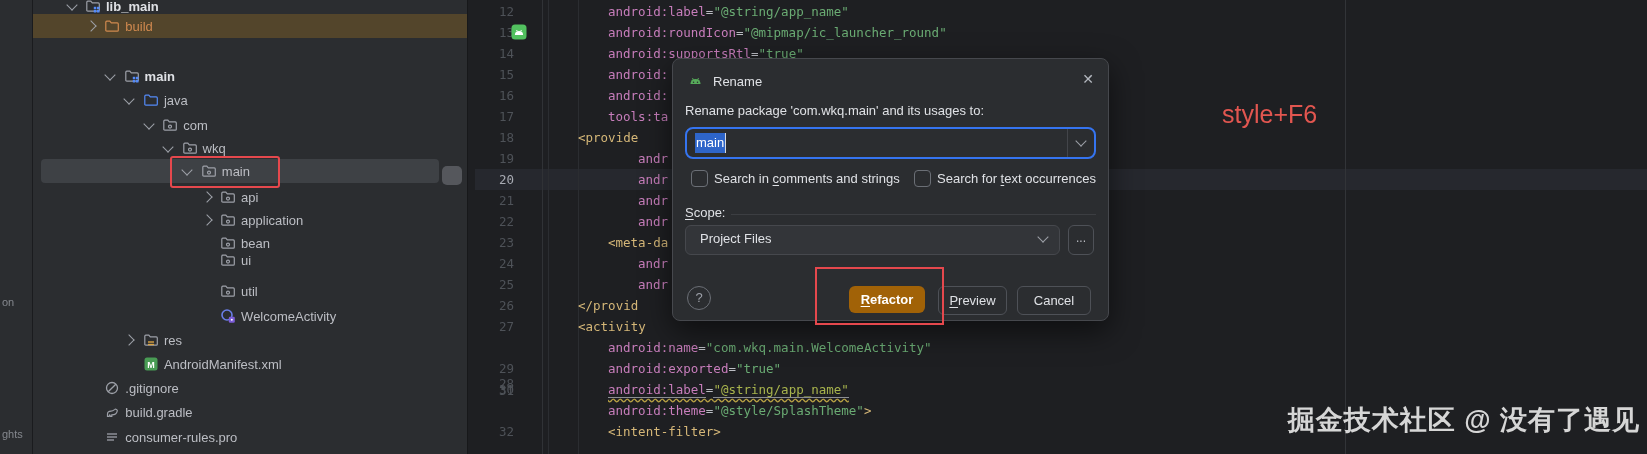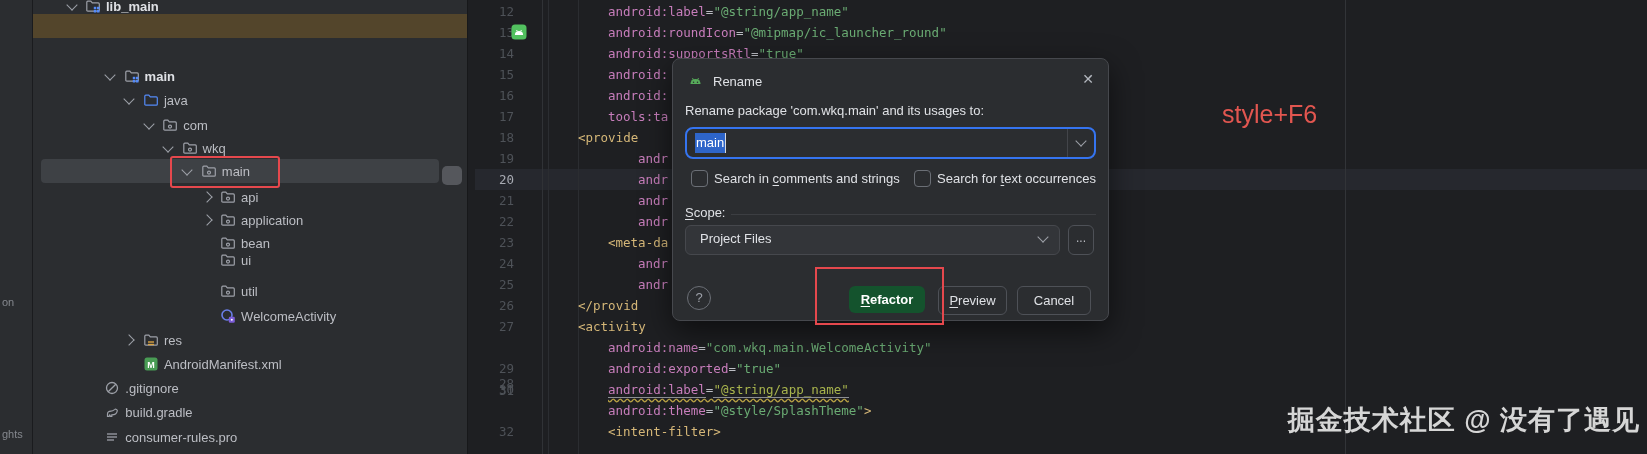--- a/index.html
+++ b/index.html
@@ -68,21 +68,21 @@
   .scope-sep{position:absolute;left:58px;top:155px;width:365px;height:1px;background:#3c3e42;}
   .combo{position:absolute;left:12px;top:166px;width:373px;height:28px;background:#333539;
     border:1px solid #46484d;border-radius:6px;}
   .combo .cval{position:absolute;left:14px;top:5px;color:#dfe1e5;}
   .combo .cdown{position:absolute;right:12px;top:11px;}
   .dots-btn{position:absolute;left:395px;top:166px;width:24px;height:28px;background:#2b2d30;
     border:1px solid #4e5157;border-radius:6px;color:#bcbec4;text-align:center;line-height:24px;font-size:12px;}
   .help-btn{position:absolute;left:14px;top:227px;width:22px;height:22px;border:1.5px solid #6b6f76;border-radius:50%;
     color:#9da0a8;text-align:center;line-height:21px;font-size:13px;}
   .btn{position:absolute;top:227px;height:27px;border-radius:6px;text-align:center;line-height:27px;}
-  .btn-primary{left:176px;width:76px;background:#14532d;color:#fff;font-weight:bold;}
+  .btn-primary{left:176px;width:76px;background:#a16207;color:#fff;font-weight:bold;}
   .btn-plain{background:#2b2d30;border:1px solid #4e5157;color:#dfe1e5;}
   .btn-preview{left:265px;width:67px;}
   .btn-cancel{left:344px;width:72px;}
   .mn u{text-underline-offset:2px;}
 
   
   .redbox{position:absolute;border:2.5px solid #e5484d;background:transparent;}
   .redbox-tree{left:170px;top:156px;width:106px;height:28px;border-radius:3px;}
   .redbox-refactor{left:815px;top:267px;width:125px;height:54px;}
   .shortcut{position:absolute;left:1222px;top:100px;font-size:25px;color:#e25650;}
@@ -111,20 +111,31 @@
               <rect x="8.8" y="8.8" width="2.5" height="2.5"></rect>
               <rect x="12" y="8.8" width="2.5" height="2.5"></rect>
               <rect x="8.8" y="12" width="2.5" height="2.5"></rect>
               <rect x="12" y="12" width="2.5" height="2.5"></rect>
             </g>
           </svg>
         </span>
         <span class="lbl">lib_main</span>
       </div>
       <div class="row-band band-excluded" style="top: 14px;"></div>
+      <div class="tree-row excluded" style="top: 14px; padding-left: 51.3px;">
+        <span class="chev-box">
+          <span class="chev right"></span>
+        </span>
+        <span class="ticon">
+          <svg viewBox="0 0 16 16">
+            <path d="M1.8 4.2c0-.6.4-1 1-1h3l1.5 1.7h6c.6 0 1 .4 1 1v6.3c0 .6-.4 1-1 1H2.8c-.6 0-1-.4-1-1z" fill="none" stroke="#d0894f" stroke-width="1.2"></path>
+          </svg>
+        </span>
+        <span class="lbl">build</span>
+      </div>
       <div class="tree-row bold" style="top: 64px; padding-left: 70.6px;">
         <span class="chev-box">
           <span class="chev down"></span>
         </span>
         <span class="ticon">
           <svg viewBox="0 0 16 16">
             <path d="M1.8 4.2c0-.6.4-1 1-1h3l1.5 1.7h6c.6 0 1 .4 1 1v6.3c0 .6-.4 1-1 1H2.8c-.6 0-1-.4-1-1z" fill="none" stroke="#9da0a8" stroke-width="1.2"></path>
             <g fill="#548af7">
               <rect x="8.8" y="8.8" width="2.5" height="2.5"></rect>
               <rect x="12" y="8.8" width="2.5" height="2.5"></rect>

